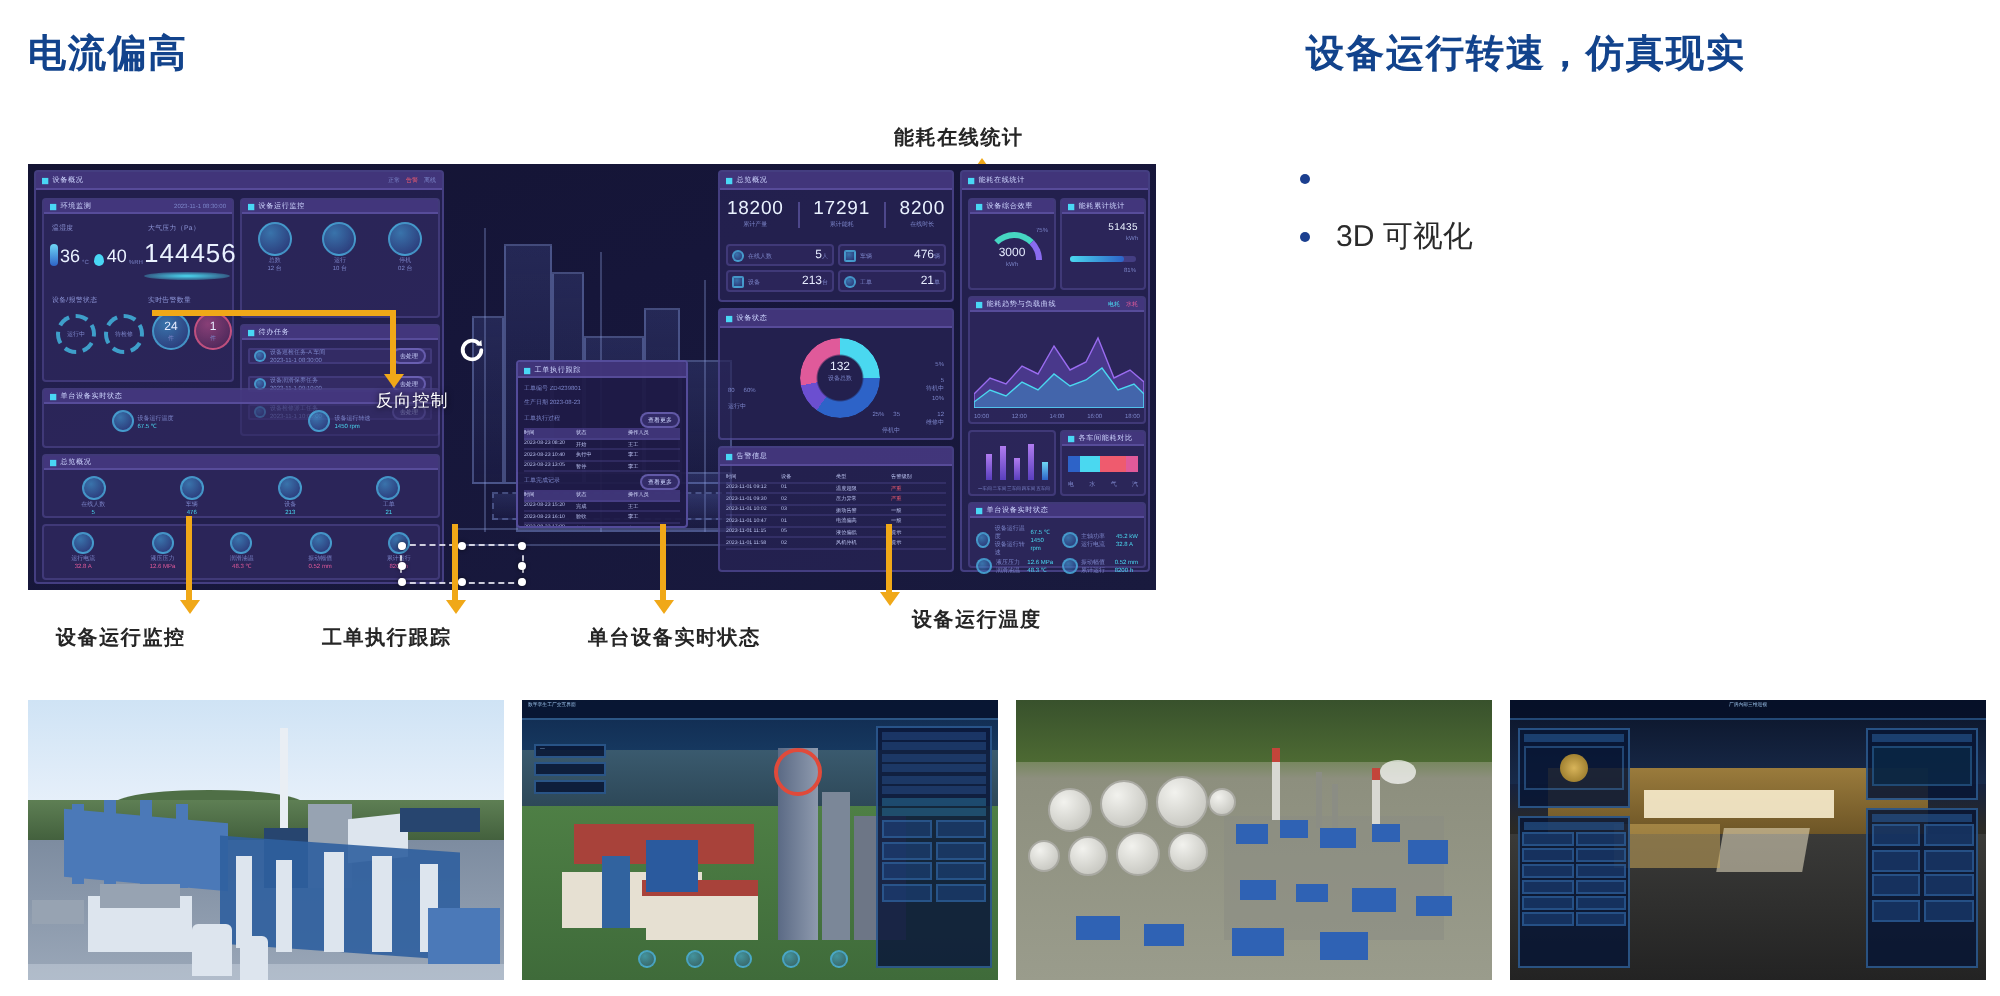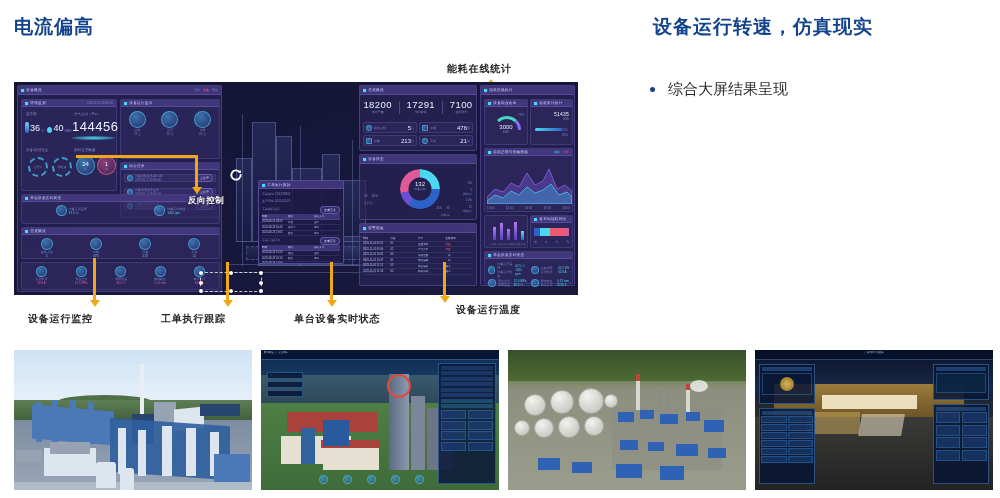--- a/index.html
+++ b/index.html
@@ -147,21 +147,21 @@
   .arrow-head-up { border-bottom: 7px solid #f0a818; }
 
   .top-label {
     position: absolute; left: 447px; top: 62px;
     font-size: 10px; font-weight: bold; color: #262626; letter-spacing: .8px;
   }
 
   
   .rev-label {
     position: absolute; left: 188px; top: 195px;
-    font-size: 8.5px; font-weight: bold; color: #ffffff;
+    font-size: 8.5px; font-weight: normal; color: #ffffff;
     letter-spacing: .6px; text-shadow: 0 0 3px #000;
   }
   .handle {
     position: absolute; width: 4px; height: 4px; border-radius: 50%;
     background: #fff; box-shadow: 0 0 2px rgba(0,0,0,.6);
   }
   .sel-box {
     position: absolute; left: 186px; top: 190px; width: 62px; height: 20px;
     border: 1px dashed rgba(235,235,245,.85);
   }
@@ -238,21 +238,24 @@
 </style>
 </head>
 <body>
 
 <div class="title-left">电流偏高</div>
 <div class="title-right">设备运行转速，仿真现实</div>
 
 <div class="bullets">
   <div class="bullet-row">
     <span class="bullet-dot"></span>
-    <span class="bullet-text">综合大屏结果呈现</span>
+  </div>
+  <div class="bullet-row">
+    <span class="bullet-dot"></span>
+    <span class="bullet-text">3D 可视化</span>
   </div>
 </div>
 
 <div class="top-label">能耗在线统计</div>
 <div class="arrow-v" style="left:489px; top:86px; height:74px;"></div>
 <div class="arrow-head-up" style="left:486px; top:79px;"></div>
 
 <div class="dash-wrap">
   <div class="dash">
 
@@ -528,21 +531,21 @@
           <div class="kpi">18200</div>
           <div class="lbl2">累计产量</div>
         </div>
         <div style="width:1px;height:13px;background:rgba(120,110,200,.5);"></div>
         <div style="text-align:center;">
           <div class="kpi">17291</div>
           <div class="lbl2">累计能耗</div>
         </div>
         <div style="width:1px;height:13px;background:rgba(120,110,200,.5);"></div>
         <div style="text-align:center;">
-          <div class="kpi">7100</div>
+          <div class="kpi">8200</div>
           <div class="lbl2">在线时长</div>
         </div>
       </div>
       <div style="position:absolute; left:3px; top:36px; right:3px; display:grid; grid-template-columns:1fr 1fr; gap:2px;">
         <div class="card" style="position:relative; height:11px; display:flex; align-items:center; padding:0 2px;">
           <span class="iconcirc" style="width:6px;height:6px;margin-right:2px;"></span>
           <span class="lbl2">在线人数</span>
           <span class="smnum" style="margin-left:auto;">5</span>
           <span class="lbl2">人</span>
         </div>

